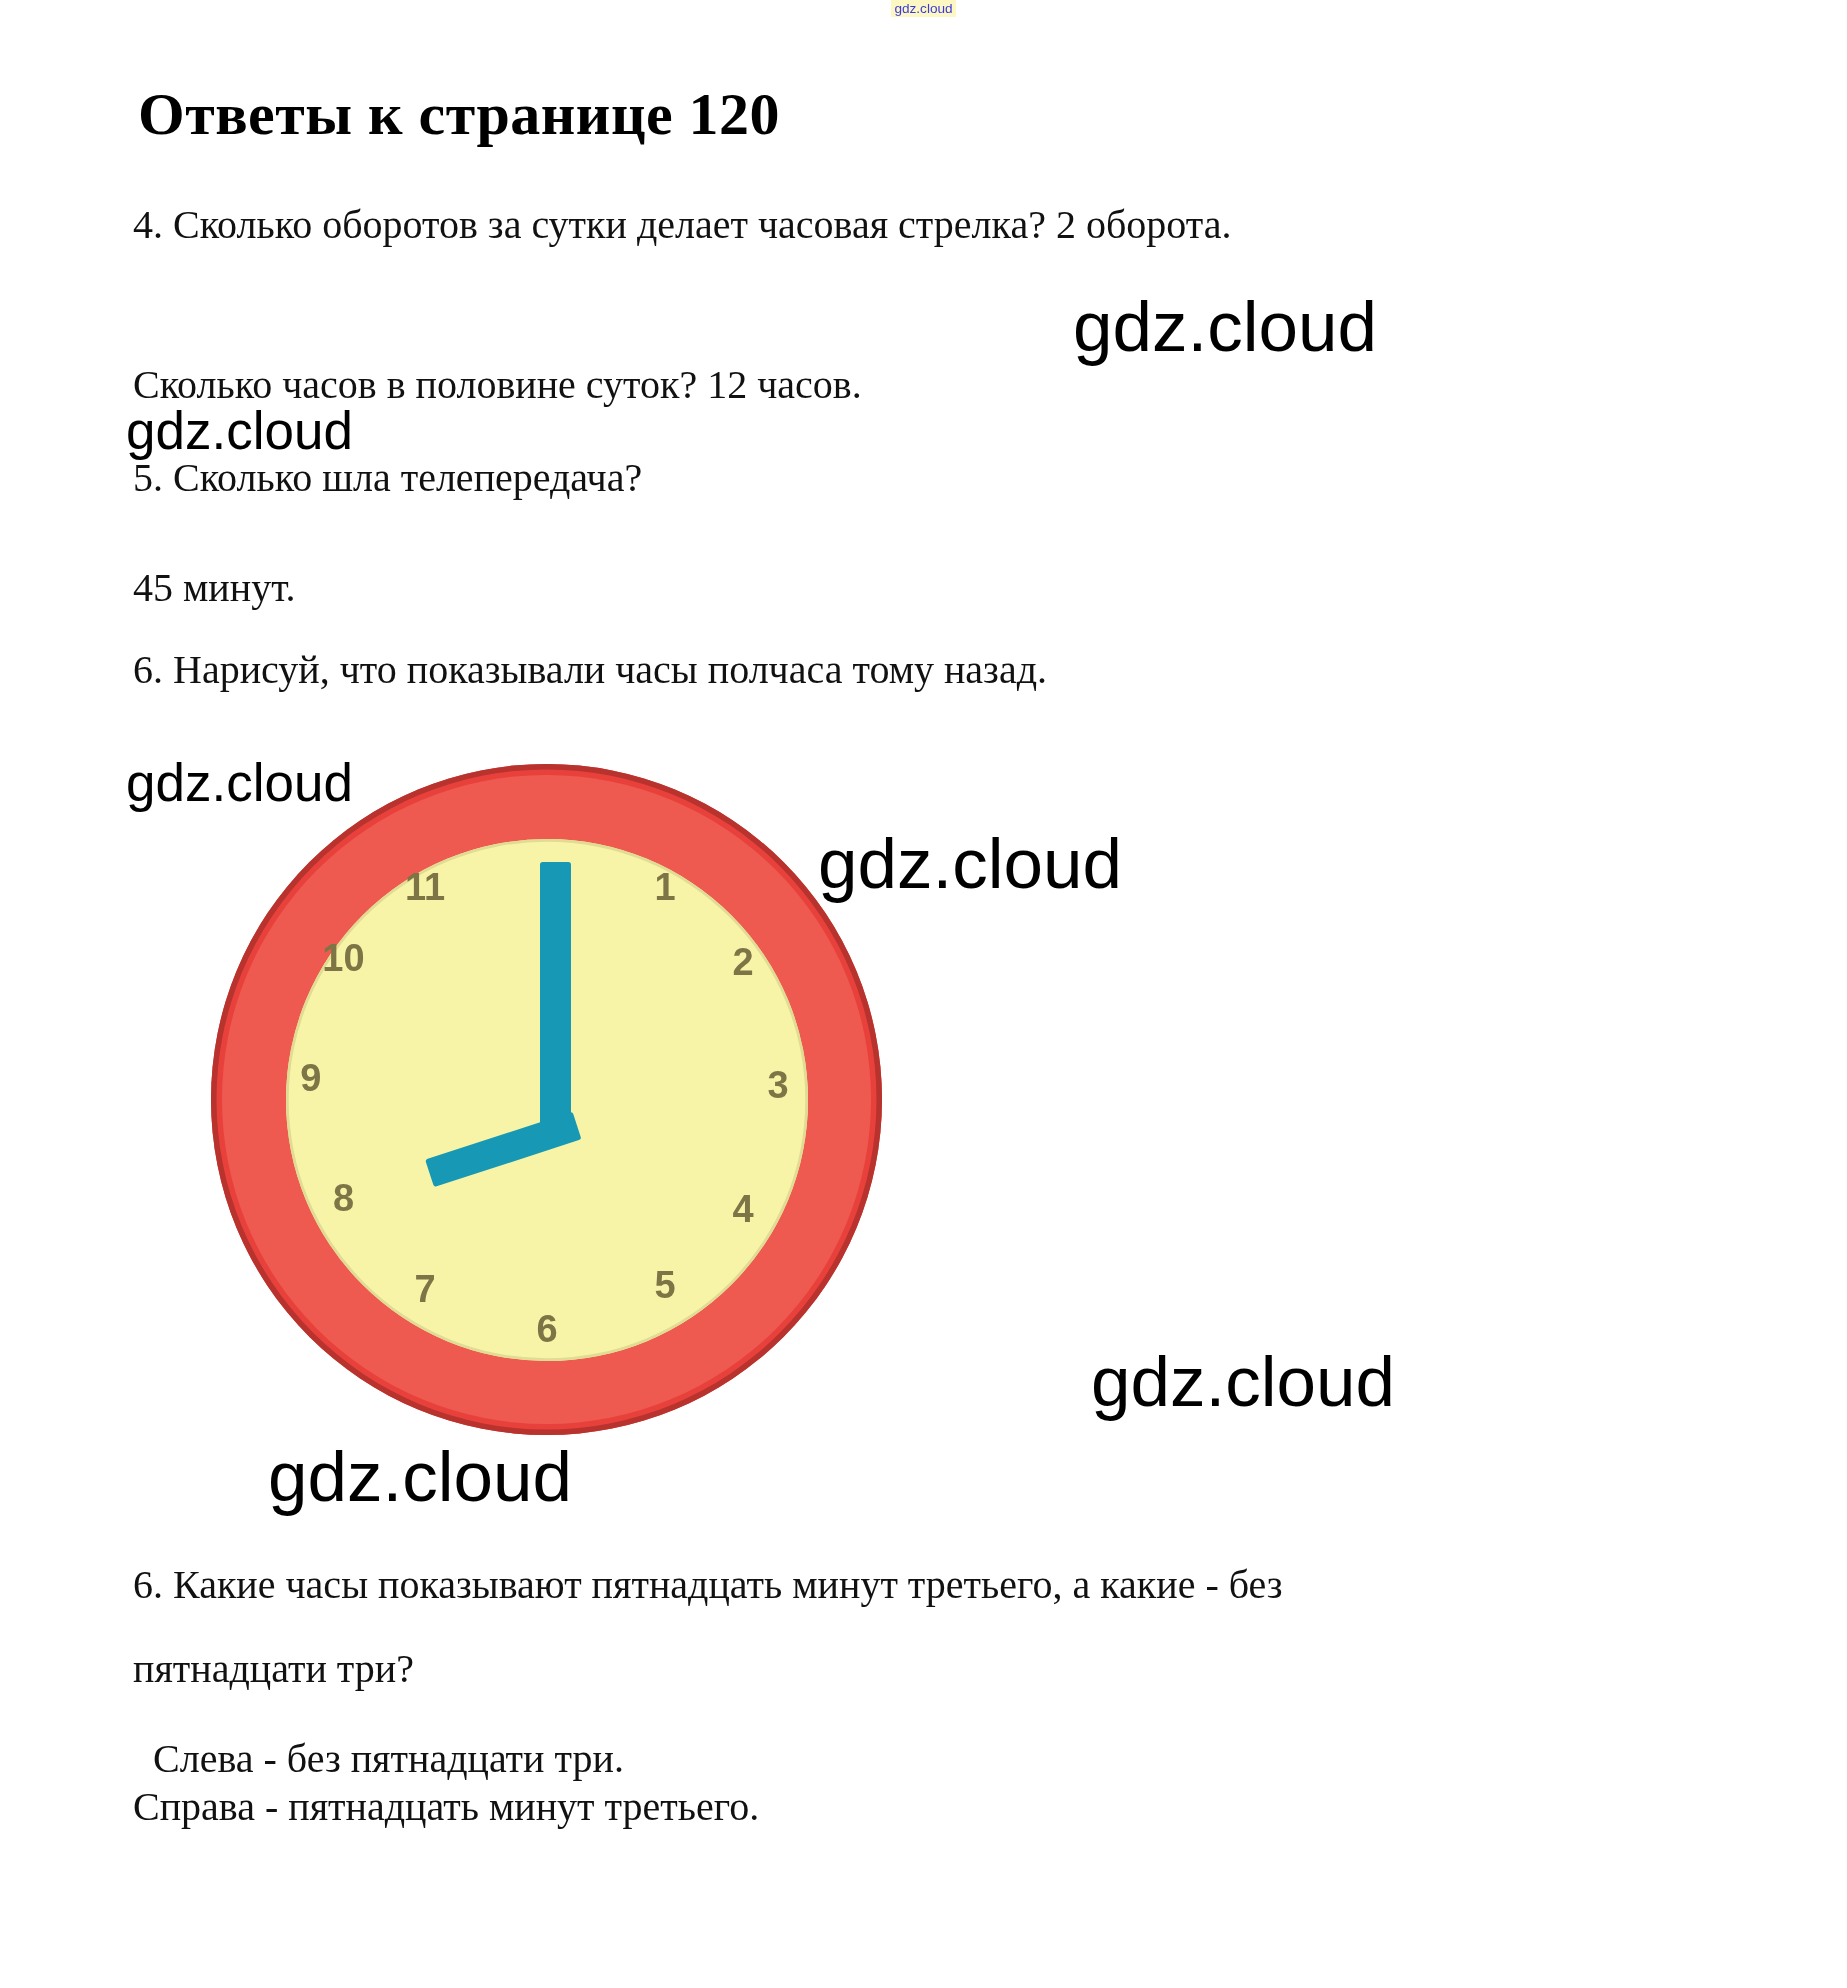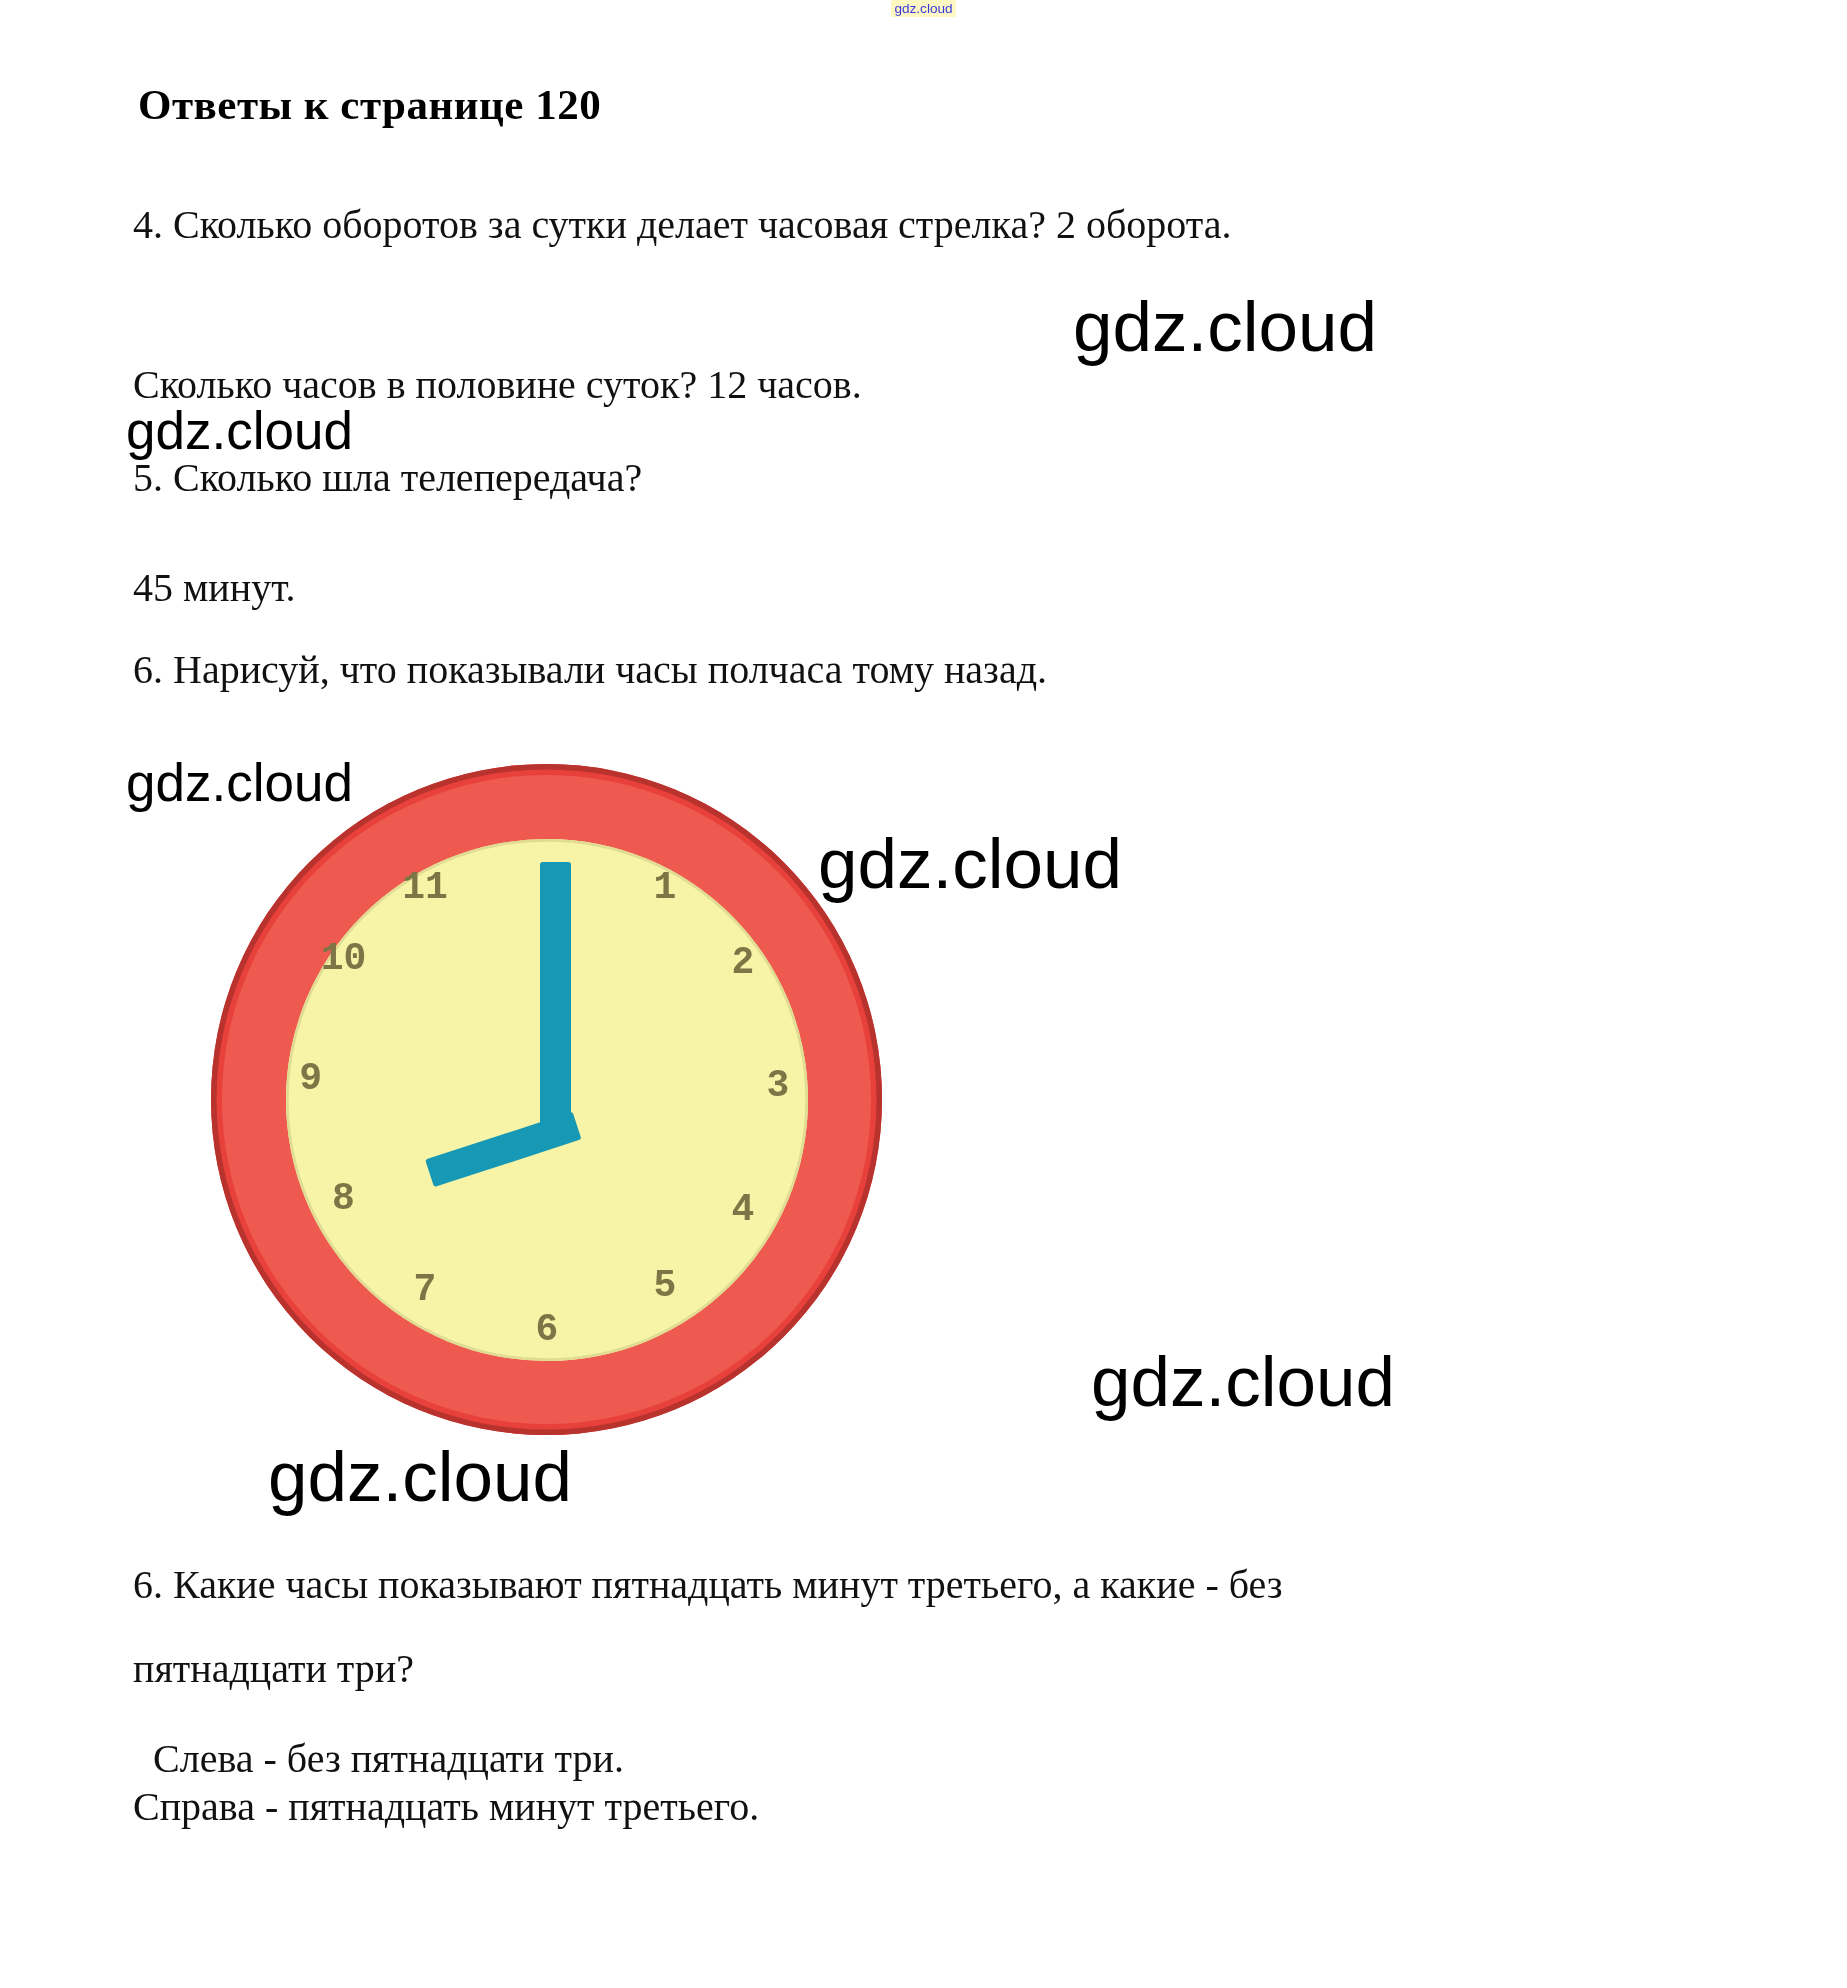--- a/index.html
+++ b/index.html
@@ -43,21 +43,21 @@
     width: 1847px;
     height: 1988px;
   }
 
   .title {
     position: absolute;
     left: 138px;
     top: 80px;
     font-family: "Liberation Serif", serif;
     font-weight: bold;
-    font-size: 43px;
+    font-size: 60px;
     letter-spacing: 0.5px;
   }
 
   .para {
     position: absolute;
     font-family: "Liberation Serif", serif;
     font-size: 40px;
     line-height: 1.15;
     color: #111111;
     white-space: nowrap;
@@ -116,21 +116,21 @@
   .clock-face {
     position: absolute;
     left: 75px; top: 75px;
     width: 522px; height: 522px;
     border-radius: 50%;
     background: #f7f4a8;
     box-shadow: inset 0 0 0 2.7px #e0dc93;
   }
   .num {
     position: absolute;
-    font-family: Liberation Mono, monospace;
+    font-family: Liberation Sans, sans-serif;
     font-size: 38px;
     color: #7d7545;
     font-weight: 600;
     width: 64px;
     text-align: center;
   }
   .hand-minute {
     position: absolute;
     left: 329px;
     top: 98px;

